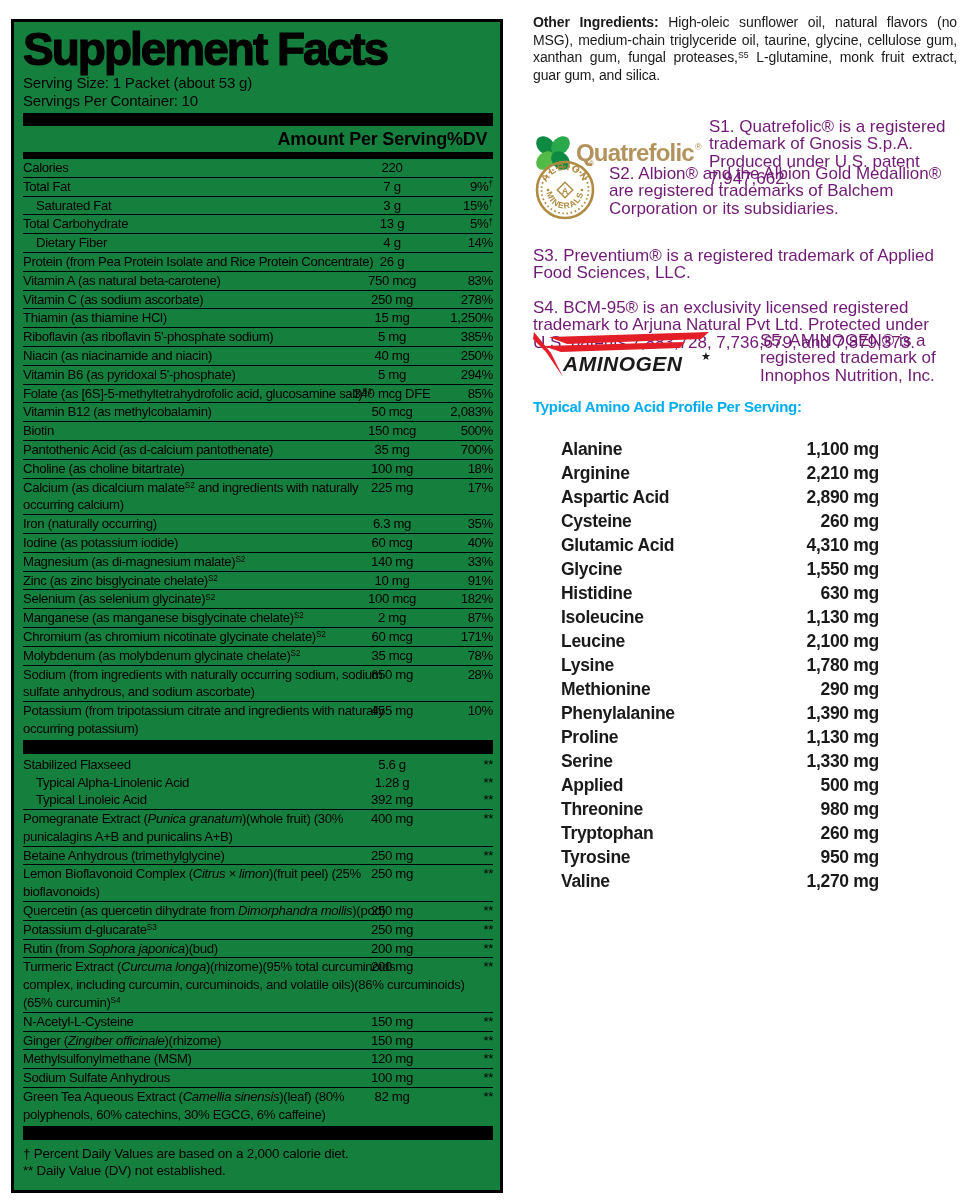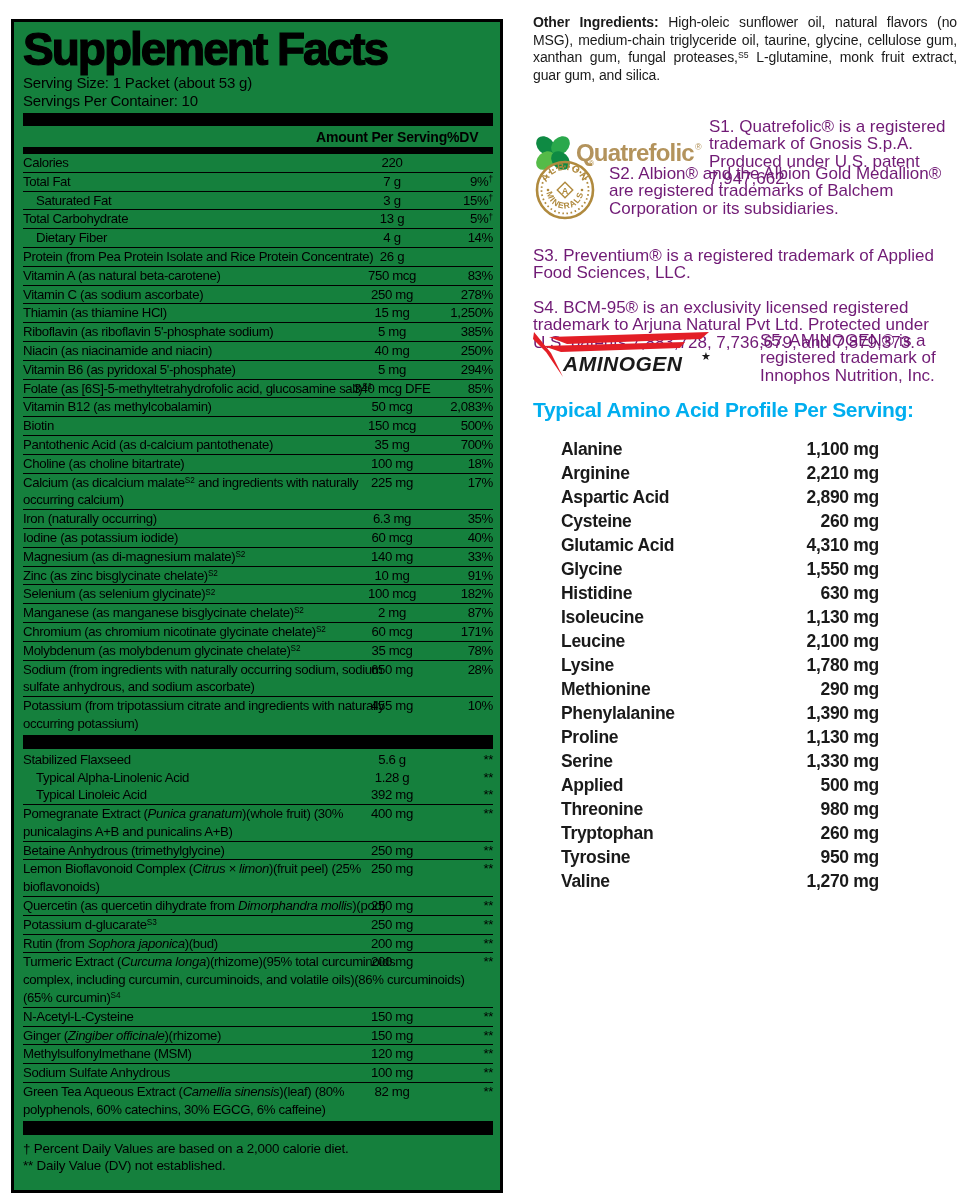--- a/index.html
+++ b/index.html
@@ -9,21 +9,21 @@
   
   .facts-panel{position:absolute;left:11px;top:19px;width:492px;height:1174px;border:3px solid #000;
     box-sizing:border-box;padding:3px 7px 0 9px;background:#15803d;overflow:hidden;}
   .facts-title{font-size:46px;font-weight:bold;letter-spacing:-2px;line-height:49px;color:#000;
     -webkit-text-stroke:1.2px #000;white-space:nowrap;}
   .serving{font-size:15px;line-height:17.5px;letter-spacing:-0.2px;color:#000;}
   .bar{background:#000;}
   .bar-thick{height:13px;margin-top:4px;}
   .bar-mid{height:7px;}
   .bar-sect{height:14px;margin:2px 0;}
-  .hdr{display:flex;align-items:flex-end;font-weight:bold;font-size:14px;letter-spacing:-0.2px;padding:3px 0 2px 0;color:#000;}
+  .hdr{display:flex;align-items:flex-end;font-weight:bold;font-size:18px;letter-spacing:-0.2px;padding:3px 0 2px 0;color:#000;}
   .hdr-amt{flex:1;text-align:right;}
   .hdr-dv{width:46px;}
   #facts-rows{}
   .row{position:relative;border-top:1px solid #000;font-size:13.2px;line-height:17.8px;letter-spacing:-0.35px;color:#000;}
   .row.nosep{border-top:none;}
   .amt-block{position:absolute;top:0;right:0;display:flex;line-height:17.8px;}
   .amt{width:110px;text-align:center;}
   .dv{width:46px;text-align:right;}
   .name{min-height:17.8px;}
   .name .spacer{float:right;width:86px;height:16px;}
@@ -40,21 +40,21 @@
   #tm-s1{top:104px;}
   #tm-s2{top:142px;}
   #tm-s3{top:233px;}
   #tm-s4{top:285px;}
   #tm-s5{top:317px;gap:35px;}
   .q-logo{display:flex;align-items:center;width:176px;flex:none;}
   .q-word{font-size:24px;font-weight:bold;color:var(--q-gold);letter-spacing:-0.8px;margin-left:3px;}
   .q-reg{font-size:9px;color:var(--q-gold);position:relative;top:-6px;margin-left:1px;}
   .albion-logo{width:66px;flex:none;margin-right:10px;}
   .amg-logo{width:186px;flex:none;margin-right:6px;}
-  .amino-heading{position:absolute;top:384px;left:0;font-size:21px;font-weight:bold;color:var(--accent);letter-spacing:-0.3px;white-space:nowrap;}
+  .amino-heading{position:absolute;top:384px;left:0;font-size:15px;font-weight:bold;color:var(--accent);letter-spacing:-0.3px;white-space:nowrap;}
   #amino-list{position:absolute;top:423px;left:0;width:346px;}
   .amino-row{display:flex;font-weight:bold;font-size:17.5px;line-height:24px;letter-spacing:-0.3px;color:#1a1a1a;margin-left:28px;}
   .amino-name{flex:1;}
   .amino-val{width:120px;text-align:right;}
 </style>
 </head>
 <body>
 
 <div class="page">
 

